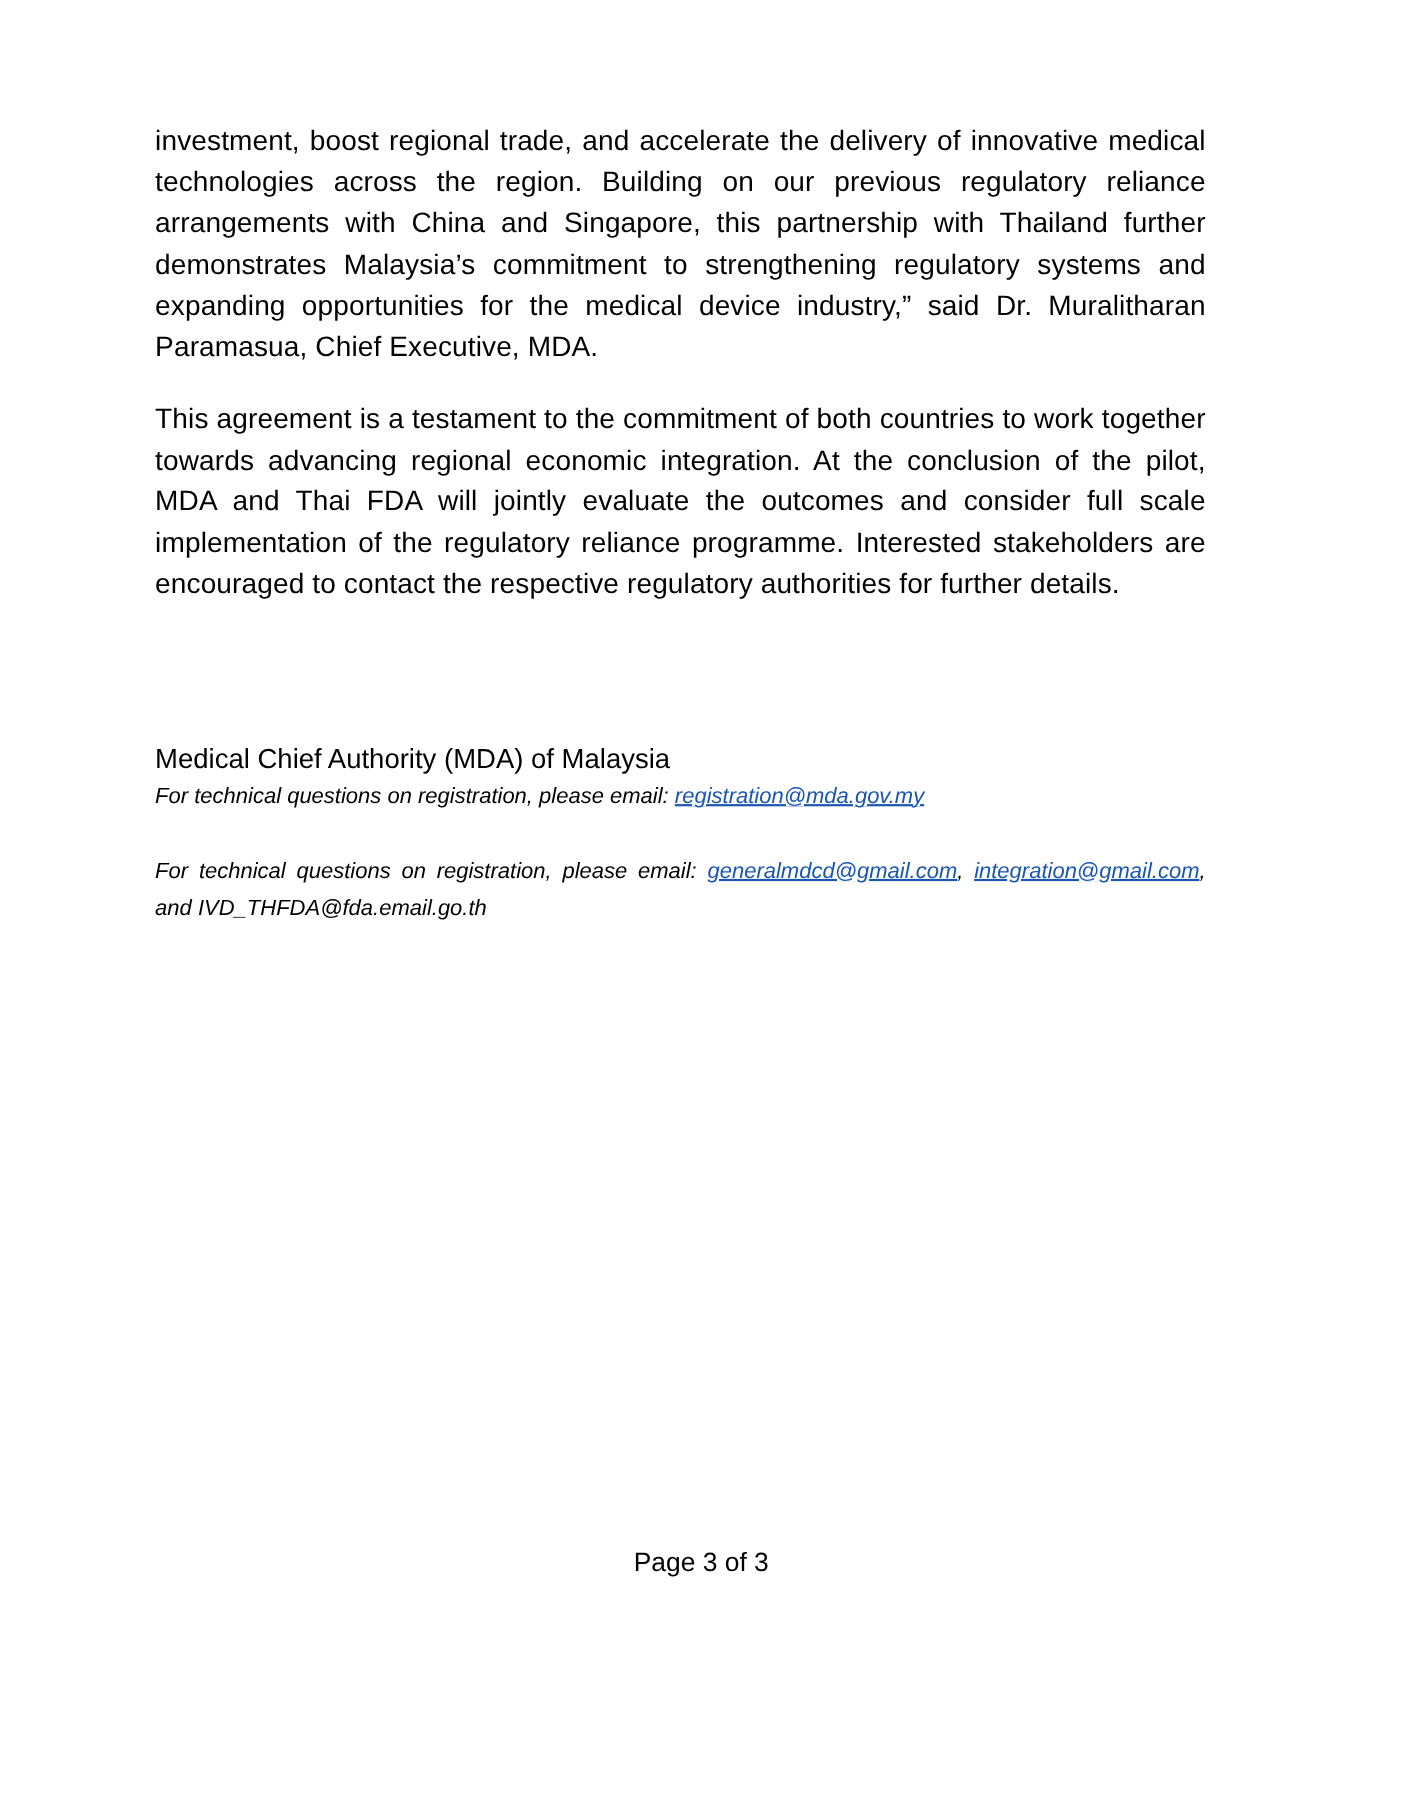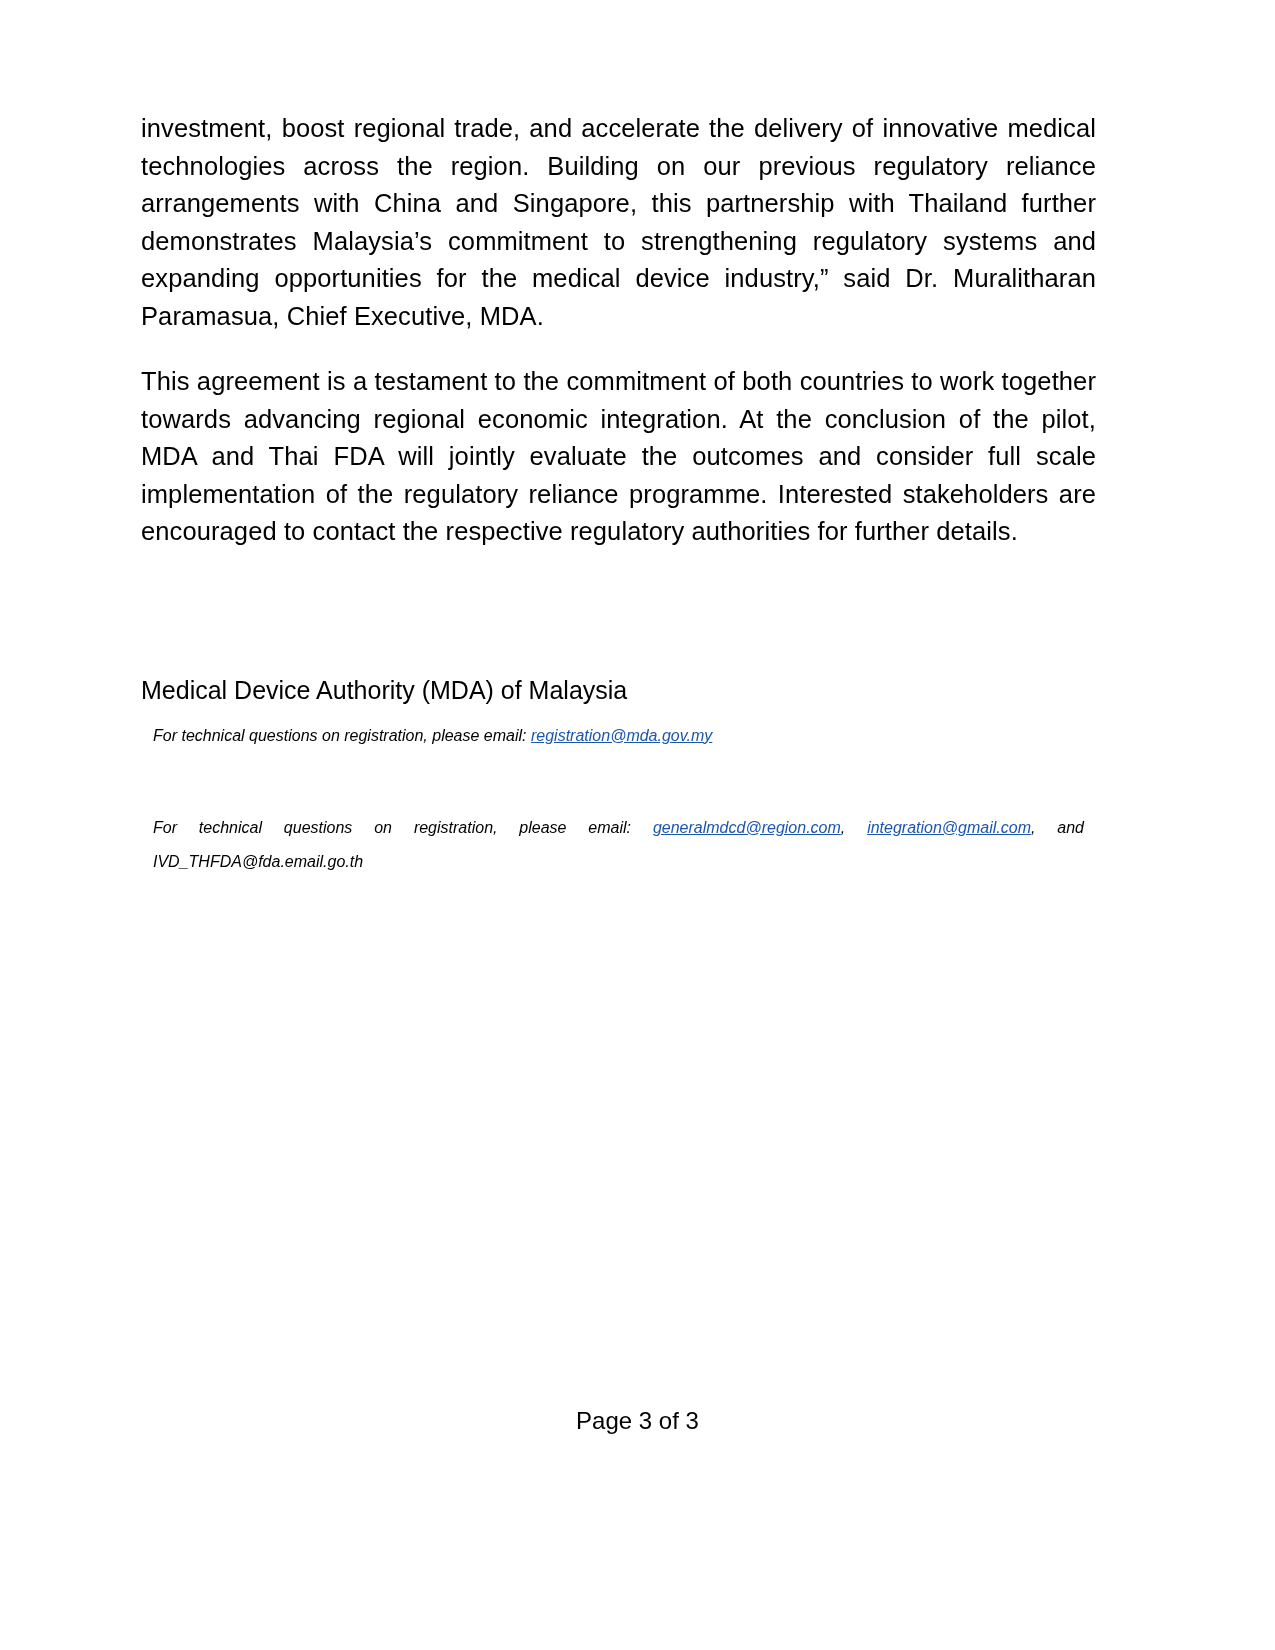--- a/index.html
+++ b/index.html
@@ -41,25 +41,25 @@
   .block-gap-large { height: 122px; }
   .contact-heading {
     font-size: 25px;
     line-height: 34px;
     color: #000000;
     margin: 0;
     text-align: left;
     white-space: nowrap;
   }
   .contact-line {
-    font-size: 16px;
+    font-size: 20px;
     line-height: 34px;
     font-style: italic;
     color: #000000;
-    margin: 12px;
+    margin: 0;
     text-align: justify;
     text-justify: inter-word;
   }
   .contact-line.nowrapline { white-space: nowrap; }
   .contact-line a,
   .maillink {
     color: #1a56b0;
     text-decoration: underline;
     font-style: italic;
   }
@@ -93,28 +93,28 @@
 
     <p class="body-para">investment, boost regional trade, and accelerate the delivery of innovative medical technologies across the region. Building on our previous regulatory reliance arrangements with China and Singapore, this partnership with Thailand further demonstrates Malaysia’s commitment to strengthening regulatory systems and expanding opportunities for the medical device industry,” said Dr. Muralitharan Paramasua, Chief Executive, MDA.</p>
 
     <div class="para-gap"></div>
 
     <p class="body-para">This agreement is a testament to the commitment of both countries to work together towards advancing regional economic integration. At the conclusion of the pilot, MDA and Thai FDA will jointly evaluate the outcomes and consider full scale implementation of the regulatory reliance programme. Interested stakeholders are encouraged to contact the respective regulatory authorities for further details.</p>
 
     <div class="block-gap-large"></div>
 
     <div>
-      <p class="contact-heading">Medical Device Authority (MDA) of Malaysia</p>
+      <p class="contact-heading">Medical Chief Authority (MDA) of Malaysia</p>
       <p class="contact-line nowrapline"><span>For technical questions on registration, please email: </span><a class="maillink" href="#">registration@mda.gov.my</a></p>
     </div>
 
     <div class="contact-gap"></div>
 
     <div>
-      <p class="contact-line"><span>For technical questions on registration, please email: </span><a class="maillink" href="#">generalmdcd@region.com</a><span class="plain-em">,</span> <a class="maillink" href="#">integration@gmail.com</a><span class="plain-em">, and </span><span class="plain-em">IVD_THFDA@fda.email.go.th</span></p>
+      <p class="contact-line"><span>For technical questions on registration, please email: </span><a class="maillink" href="#">generalmdcd@gmail.com</a><span class="plain-em">,</span> <a class="maillink" href="#">integration@gmail.com</a><span class="plain-em">, and </span><span class="plain-em">IVD_THFDA@fda.email.go.th</span></p>
     </div>
 
     <div class="date-gap"></div>
 
 
   </div>
 
   <div class="footer">Page 3 of 3</div>
 
 </div>

